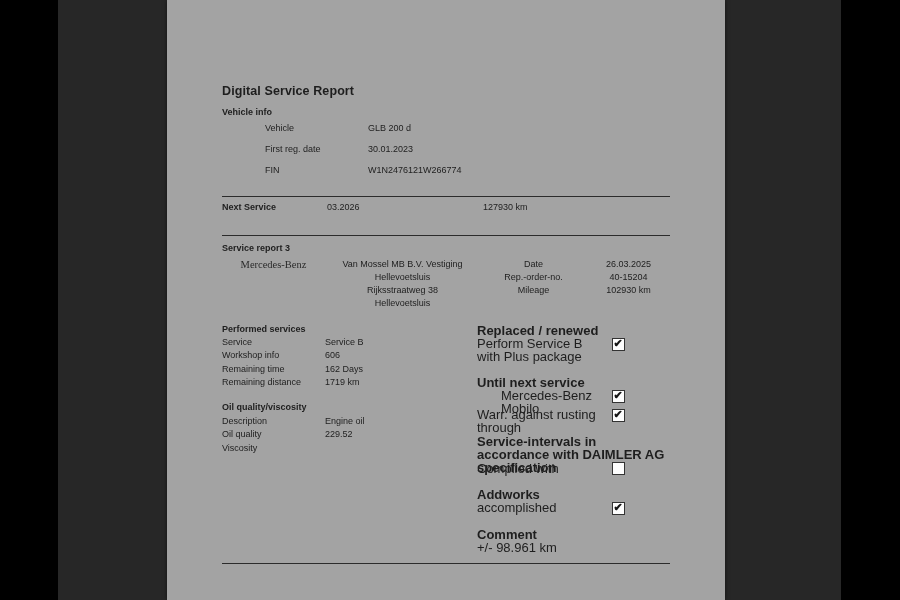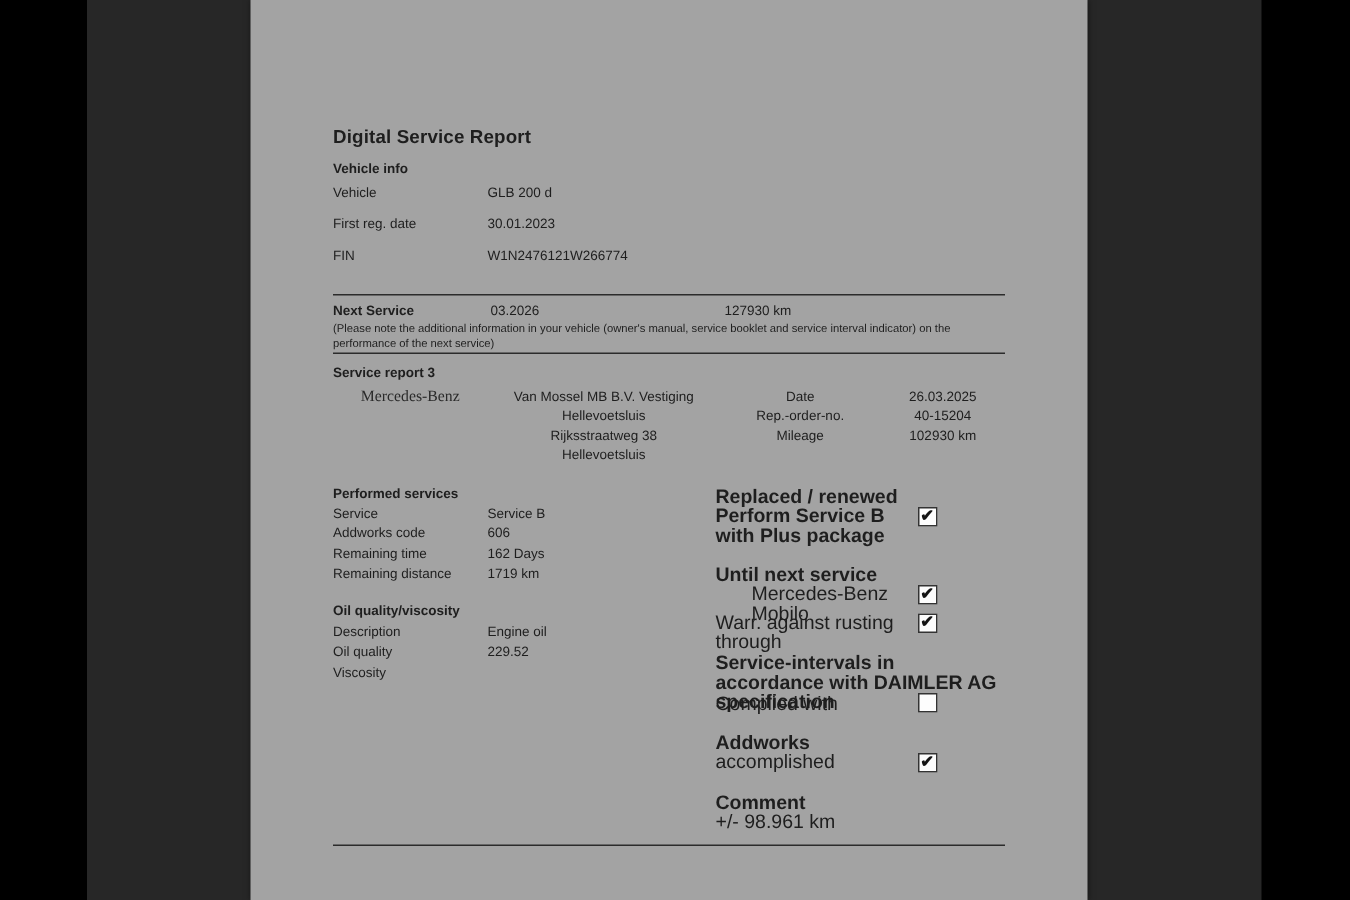--- a/index.html
+++ b/index.html
@@ -17,21 +17,21 @@
     position:absolute;left:167px;top:0;width:558px;height:600px;
     background:#a3a3a3;
     box-shadow:0 0 4px rgba(0,0,0,0.55);
   }
   .abs{position:absolute;}
   .title{font-size:12.5px;font-weight:bold;letter-spacing:.1px;}
   .h{font-size:9px;font-weight:bold;}
   .t{font-size:9px;}
   .small{font-size:7.5px;line-height:9.5px;}
   .rule{position:absolute;left:55px;width:448px;border-top:1.2px solid #2b2b2b;height:0;}
-  .row{display:grid;grid-template-columns:103px auto;line-height:21px;}
+  .row{display:grid;grid-template-columns:103px auto;line-height:21px;margin-left:43px;}
   .srow{display:grid;grid-template-columns:103px auto;line-height:13.4px;}
   .ns-grid{display:grid;grid-template-columns:105px 156px auto;}
   .sr-grid{display:grid;grid-template-columns:103px 155px 107px auto;font-size:9px;line-height:13px;text-align:center;}
   .brand{font-family:"Liberation Serif", serif;font-size:10.5px;color:#2a2a2a;}
   .rcol-line{left:310px;width:188px;font-size:13px;line-height:13px;}
   .item-label{display:inline-block;width:132px;vertical-align:top;}
   .cb{
     position:absolute;left:445px;width:11px;height:11px;
     border:1.3px solid #333;background:#fdfdfd;box-sizing:content-box;
   }
@@ -67,21 +67,20 @@
     </div>
   </div>
 
   <div class="rule" style="top:196px;"></div>
 
   <div class="abs ns-grid t" style="top:202px;left:55px;width:448px;">
     <span class="h">Next Service</span>
     <span>03.2026</span>
     <span>127930 km</span>
   </div>
-  <div class="abs small" style="top:214px;left:55px;width:448px;">(Please note the additional information in your vehicle (owner's manual, service booklet and service interval indicator) on the performance of the next service)</div>
 
   <div class="rule" style="top:235px;"></div>
 
   <div class="abs h" style="top:243px;left:55px;">Service report 3</div>
   <div class="abs sr-grid" style="top:258px;left:55px;width:448px;">
     <div class="brand">Mercedes-Benz</div>
     <div>
       <div>Van Mossel MB B.V. Vestiging</div>
       <div>Hellevoetsluis</div>
       <div>Rijksstraatweg 38</div>
@@ -99,21 +98,21 @@
     </div>
   </div>
 
   <div class="abs h" style="top:324px;left:55px;">Performed services</div>
   <div class="abs" style="top:336px;left:55px;width:250px;">
     <div class="srow t">
       <span>Service</span>
       <span>Service B</span>
     </div>
     <div class="srow t">
-      <span>Addworks code</span>
+      <span>Workshop info</span>
       <span>606</span>
     </div>
     <div class="srow t">
       <span>Remaining time</span>
       <span>162 Days</span>
     </div>
     <div class="srow t">
       <span>Remaining distance</span>
       <span>1719 km</span>
     </div>
@@ -129,21 +128,21 @@
       <span>Oil quality</span>
       <span>229.52</span>
     </div>
     <div class="srow t">
       <span>Viscosity</span>
       <span></span>
     </div>
   </div>
 
   <div class="abs rcol-line h" style="top:324px;">Replaced / renewed</div>
-  <div class="abs rcol-line" style="top:337px;font-weight:bold;">
+  <div class="abs rcol-line" style="top:337px;">
     <span class="item-label">Perform Service B with Plus package</span>
   </div>
   <div class="cb checked" style="top:338px;"></div>
 
   <div class="abs rcol-line h" style="top:376px;">Until next service</div>
   <div class="abs rcol-line" style="top:389px;padding-left:24px;">
     <span class="item-label">Mercedes-Benz Mobilo</span>
   </div>
   <div class="cb checked" style="top:390px;"></div>
   <div class="abs rcol-line" style="top:408px;">

